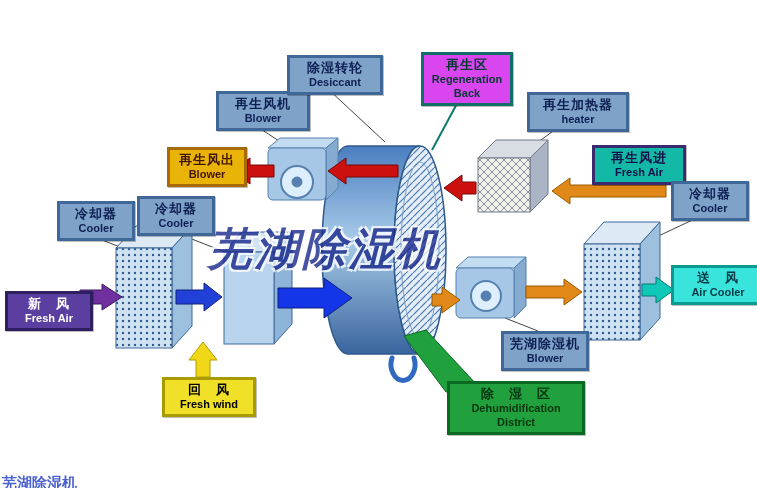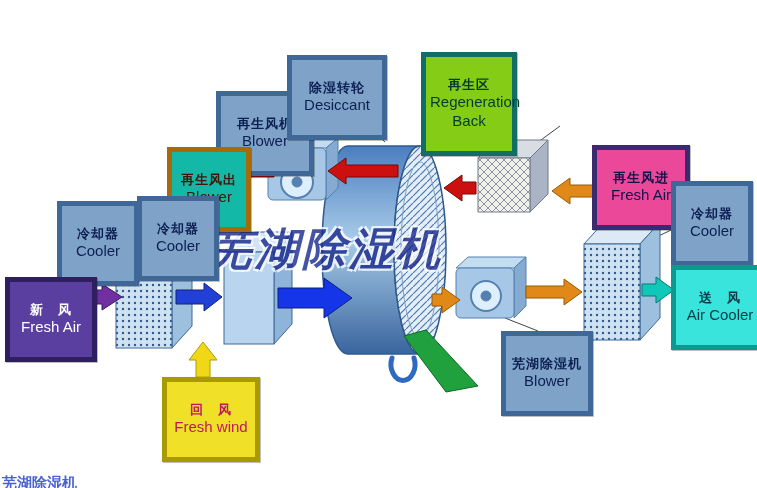--- a/index.html
+++ b/index.html
@@ -3,31 +3,31 @@
 <meta charset="utf-8">
 <style>
   html,body{margin:0;padding:0;background:#fff;}
   #stage{
     position:relative;width:757px;height:488px;background:#ffffff;
     overflow:hidden;font-family:"Liberation Sans", sans-serif;
   }
   #scene{position:absolute;left:0;top:0;z-index:1;}
   .lbl{
     position:absolute;z-index:10;text-align:center;
-    border:5px solid #404040;padding:20px 4px;line-height:1.25;
+    border:3px solid #404040;padding:2px 4px;line-height:1.25;
     box-shadow:1px 1px 0 rgba(0,0,0,.25);
   }
   .lbl .zh{display:block;font-size:13px;font-weight:bold;letter-spacing:1px;}
-  .lbl .en{display:block;font-size:15px;font-weight:normal;}
+  .lbl .en{display:block;font-size:11px;font-weight:bold;}
   .steel {background:#7fa3c8;border-color:#3f6898;color:#0d1f52;}
-  .teal  {background:#84cc16;border-color:#116e66;color:#043a30;}
-  .orange{background:#14b8a6;border-color:#a86a08;color:#401505;}
+  .teal  {background:#d946ef;border-color:#116e66;color:#043a30;}
+  .orange{background:#eab308;border-color:#a86a08;color:#401505;}
   .purpledark{background:#5b3fa0;border-color:#2e1f60;color:#ffffff;}
-  .purple{background:#ec4899;border-color:#3a2a70;color:#12104a;}
-  .yellow{background:#f0e028;border-color:#a89a00;color:#be185d;}
+  .purple{background:#14b8a6;border-color:#3a2a70;color:#12104a;}
+  .yellow{background:#f0e028;border-color:#a89a00;color:#000000;}
   .green {background:#21a03e;border-color:#0a6a24;color:#06350f;}
   .cyan  {background:#38e4dc;border-color:#0a9a90;color:#063a46;}
   #watermark{
     position:absolute;left:208px;top:220px;z-index:5;
     font-size:44px;font-weight:bold;font-style:italic;letter-spacing:3px;
     color:#18288c;opacity:.8;white-space:nowrap;
     text-shadow:-2px -2px 0 #fff,2px -2px 0 #fff,-2px 2px 0 #fff,2px 2px 0 #fff;
   }
   #watermark-corner{
     position:absolute;left:2px;top:474px;z-index:5;
@@ -145,20 +145,24 @@
   <div class="lbl steel" style="left:287px;top:55px;width:82px">
     <span class="zh">除湿转轮</span>
     <span class="en">Desiccant</span>
   </div>
 
   <div class="lbl teal" style="left:421px;top:52px;width:78px">
     <span class="zh">再生区</span>
     <span class="en">Regeneration Back</span>
   </div>
 
+  <div class="lbl steel" style="left:527px;top:92px;width:88px">
+    <span class="zh">再生加热器</span>
+    <span class="en">heater</span>
+  </div>
 
   <div class="lbl orange" style="left:167px;top:147px;width:66px">
     <span class="zh">再生风出</span>
     <span class="en">Blower</span>
   </div>
 
   <div class="lbl steel" style="left:57px;top:201px;width:64px">
     <span class="zh">冷却器</span>
     <span class="en">Cooler</span>
   </div>
@@ -171,34 +175,38 @@
   <div class="lbl purple" style="left:592px;top:145px;width:80px">
     <span class="zh">再生风进</span>
     <span class="en">Fresh Air</span>
   </div>
 
   <div class="lbl steel" style="left:671px;top:181px;width:64px">
     <span class="zh">冷却器</span>
     <span class="en">Cooler</span>
   </div>
 
-  <div class="lbl purpledark" style="left:5px;top:277px;width:74px">
+  <div class="lbl purpledark" style="left:5px;top:291px;width:74px">
     <span class="zh">新　风</span>
     <span class="en">Fresh Air</span>
   </div>
 
   <div class="lbl cyan" style="left:671px;top:265px;width:80px">
     <span class="zh">送　风</span>
     <span class="en">Air Cooler</span>
   </div>
 
   <div class="lbl yellow" style="left:162px;top:377px;width:80px">
     <span class="zh">回　风</span>
     <span class="en">Fresh wind</span>
   </div>
 
   <div class="lbl steel" style="left:501px;top:331px;width:74px">
     <span class="zh">芜湖除湿机</span>
     <span class="en">Blower</span>
   </div>
 
+  <div class="lbl green" style="left:447px;top:381px;width:124px">
+    <span class="zh">除　湿　区</span>
+    <span class="en">Dehumidification District</span>
+  </div>
 
 </div>
 
 </body></html>

